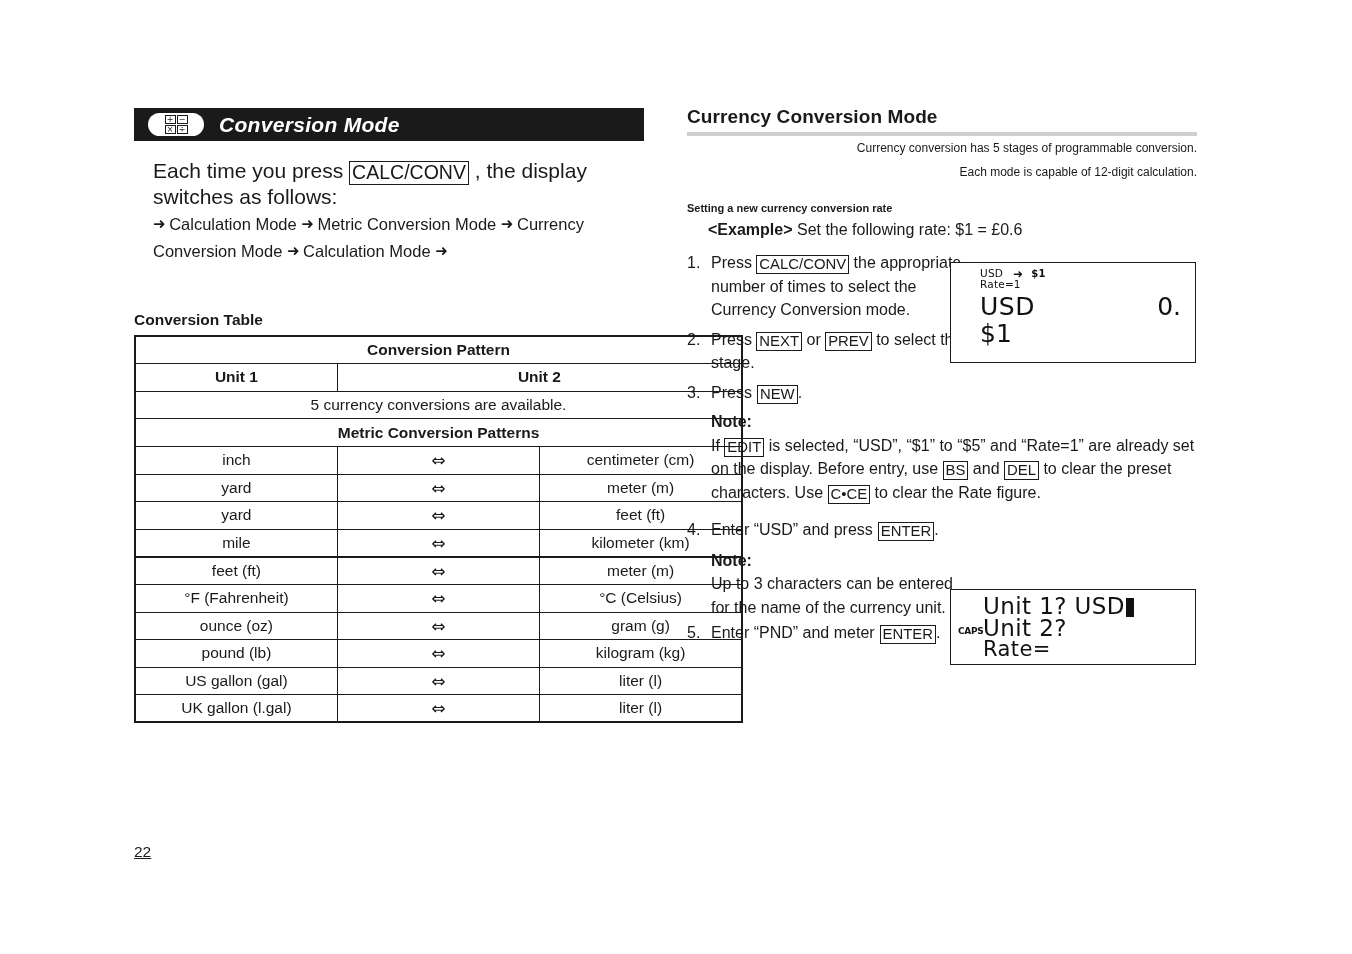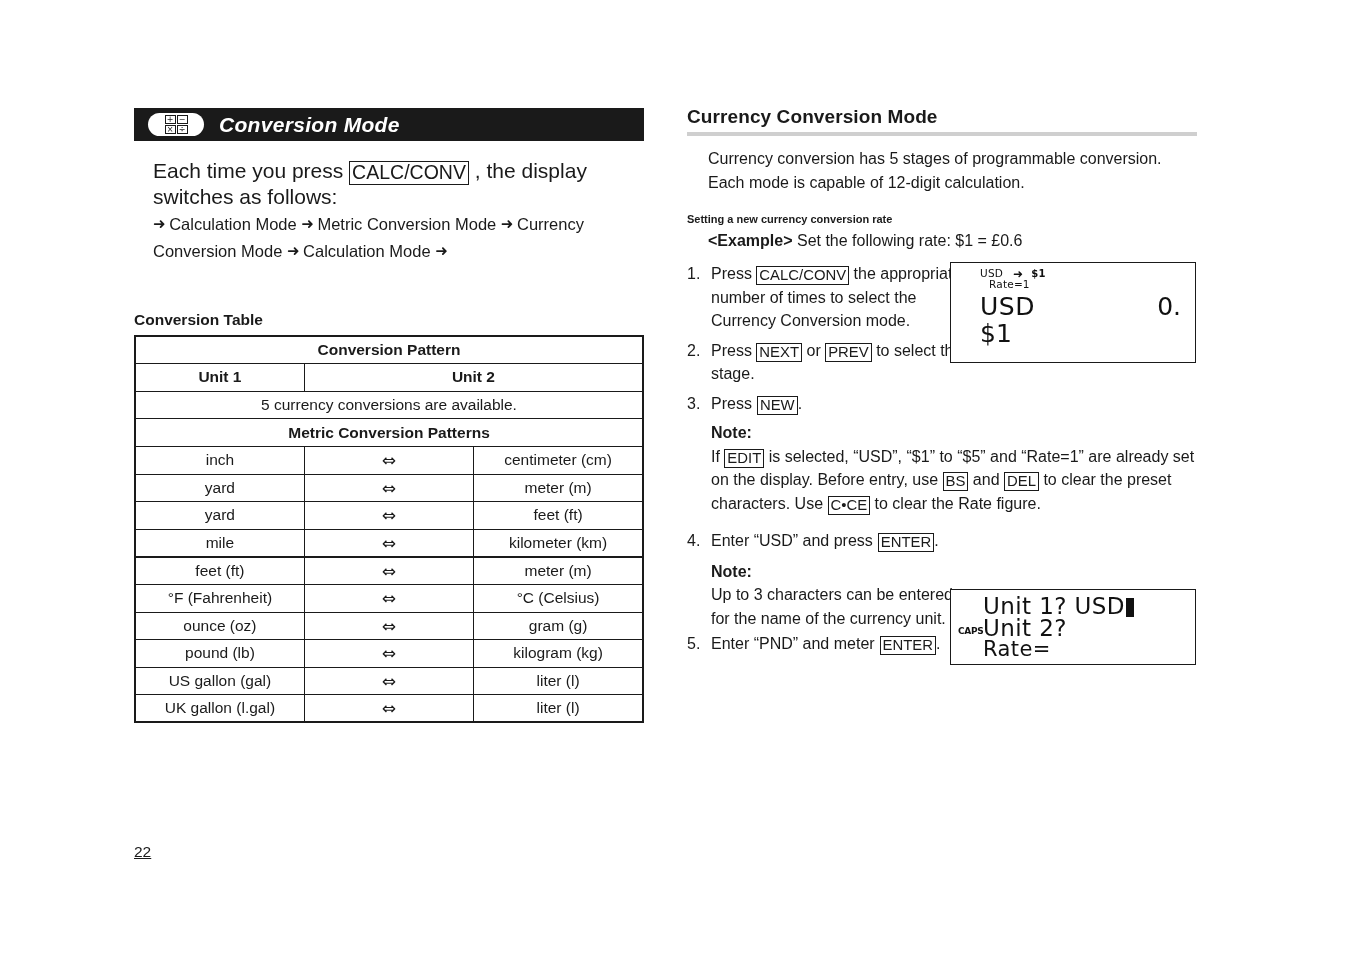--- a/index.html
+++ b/index.html
@@ -98,21 +98,21 @@
   .table-caption {
     margin-top: 46px;
     padding-left: 0px;
     font-weight: bold;
     font-size: 15.5px;
   }
 
   table.conv {
     margin-top: 6px;
     border-collapse: collapse;
-    width: 510px;
+    width: 609px;
     table-layout: fixed;
     font-size: 15.5px;
   }
   table.conv td {
     border: 1.2px solid #1a1a1a;
     height: 27.6px;
     text-align: center;
     padding: 0 2px;
     vertical-align: middle;
   }
@@ -153,24 +153,25 @@
     font-weight: bold;
     letter-spacing: .1px;
   }
   .sec-rule {
     height: 4px;
     background: #cfcfcf;
     margin-top: 4px;
     width: 510px;
   }
   .sec-body {
-    margin-top: 11px;
+    margin-top: 0;
     padding-left: 21px;
-    font-size: 16px;
+    font-size: 12px;
     line-height: 24px;
+    text-align: right;
   }
   .sub-head {
     margin-top: 18px;
     font-size: 11px;
     font-weight: bold;
   }
   .example {
     margin-top: 7px;
     padding-left: 21px;
     font-size: 16px;
@@ -232,21 +233,21 @@
     font-family: "DejaVu Sans", sans-serif;
     font-weight: bold;
     font-size: 12px;
     margin: 0 8px 0 10px;
     position: relative;
     top: 1px;
   }
   .lcd-topline .tgt { font-weight: bold; font-size: 10px; }
   .lcd-rate {
     position: absolute;
-    left: 38px; top: 16px;
+    left: 29px; top: 16px;
     font-size: 10.5px;
     line-height: 11.5px;
     letter-spacing: .2px;
   }
   .lcd-main {
     position: absolute;
     left: 29px; top: 29px;
     font-size: 25px;
     line-height: 29px;
     letter-spacing: .5px;

